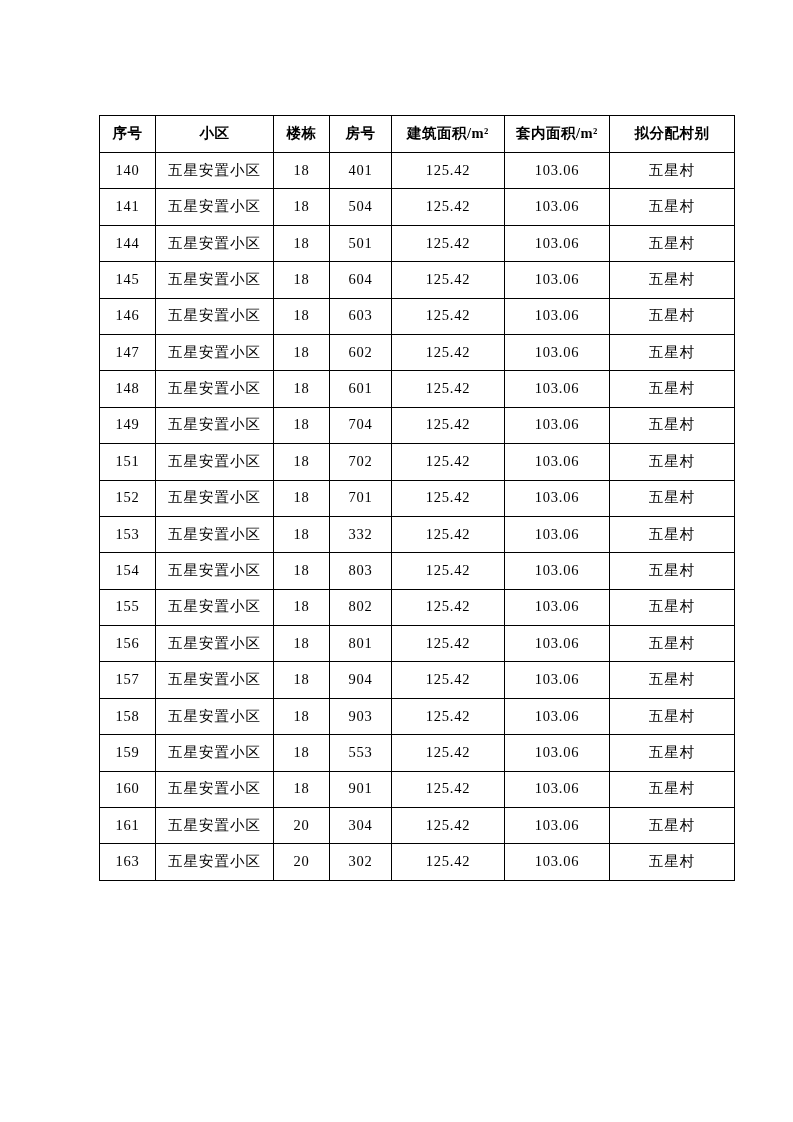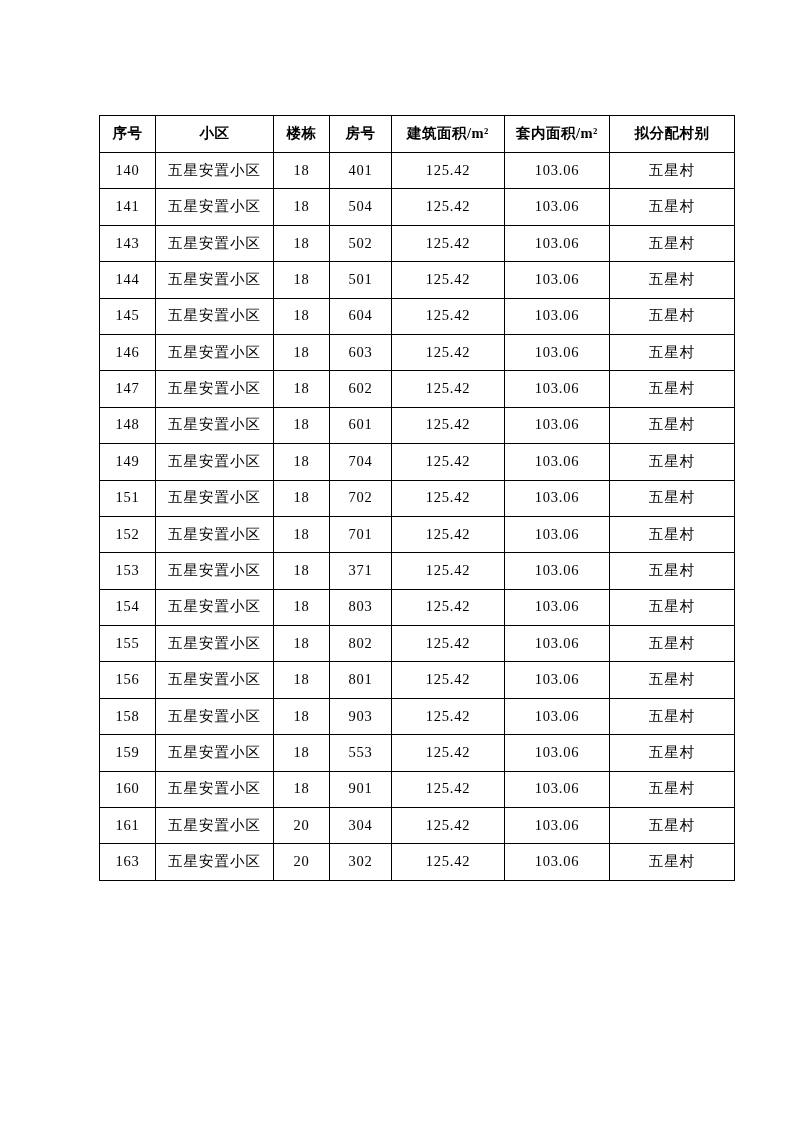--- a/index.html
+++ b/index.html
@@ -113,29 +113,20 @@
           <tr>
             <td class="num">141</td>
             <td class="cjk">五星安置小区</td>
             <td class="num">18</td>
             <td class="num">504</td>
             <td class="num">125.42</td>
             <td class="num">103.06</td>
             <td class="cjk">五星村</td>
           </tr>
           <tr>
-            <td class="num">143</td>
-            <td class="cjk">五星安置小区</td>
-            <td class="num">18</td>
-            <td class="num">502</td>
-            <td class="num">125.42</td>
-            <td class="num">103.06</td>
-            <td class="cjk">五星村</td>
-          </tr>
-          <tr>
             <td class="num">144</td>
             <td class="cjk">五星安置小区</td>
             <td class="num">18</td>
             <td class="num">501</td>
             <td class="num">125.42</td>
             <td class="num">103.06</td>
             <td class="cjk">五星村</td>
           </tr>
           <tr>
             <td class="num">145</td>
@@ -197,21 +188,21 @@
             <td class="num">18</td>
             <td class="num">701</td>
             <td class="num">125.42</td>
             <td class="num">103.06</td>
             <td class="cjk">五星村</td>
           </tr>
           <tr>
             <td class="num">153</td>
             <td class="cjk">五星安置小区</td>
             <td class="num">18</td>
-            <td class="num">371</td>
+            <td class="num">332</td>
             <td class="num">125.42</td>
             <td class="num">103.06</td>
             <td class="cjk">五星村</td>
           </tr>
           <tr>
             <td class="num">154</td>
             <td class="cjk">五星安置小区</td>
             <td class="num">18</td>
             <td class="num">803</td>
             <td class="num">125.42</td>
@@ -225,20 +216,29 @@
             <td class="num">802</td>
             <td class="num">125.42</td>
             <td class="num">103.06</td>
             <td class="cjk">五星村</td>
           </tr>
           <tr>
             <td class="num">156</td>
             <td class="cjk">五星安置小区</td>
             <td class="num">18</td>
             <td class="num">801</td>
+            <td class="num">125.42</td>
+            <td class="num">103.06</td>
+            <td class="cjk">五星村</td>
+          </tr>
+          <tr>
+            <td class="num">157</td>
+            <td class="cjk">五星安置小区</td>
+            <td class="num">18</td>
+            <td class="num">904</td>
             <td class="num">125.42</td>
             <td class="num">103.06</td>
             <td class="cjk">五星村</td>
           </tr>
           <tr>
             <td class="num">158</td>
             <td class="cjk">五星安置小区</td>
             <td class="num">18</td>
             <td class="num">903</td>
             <td class="num">125.42</td>

